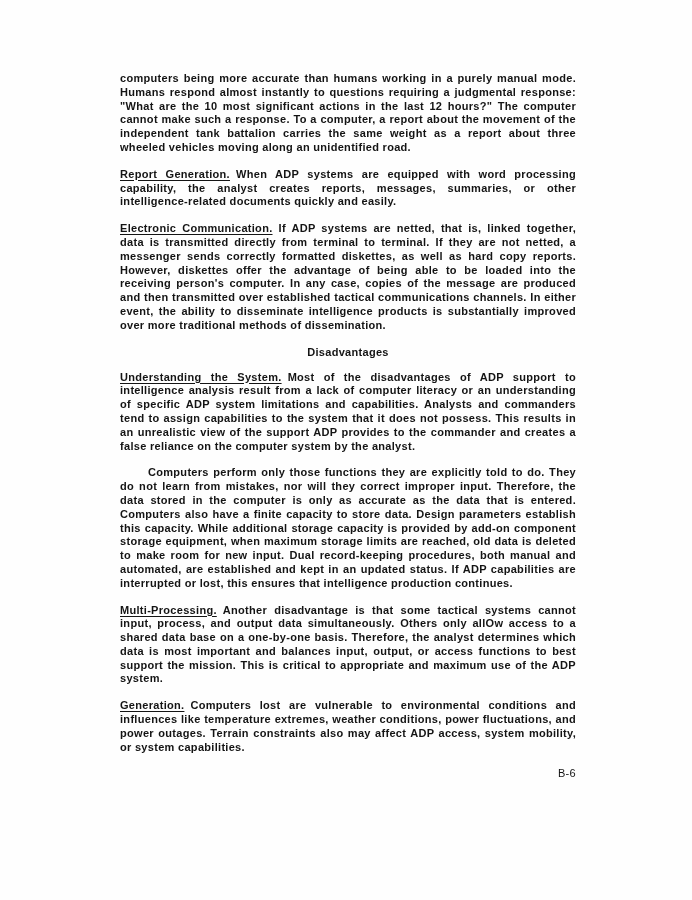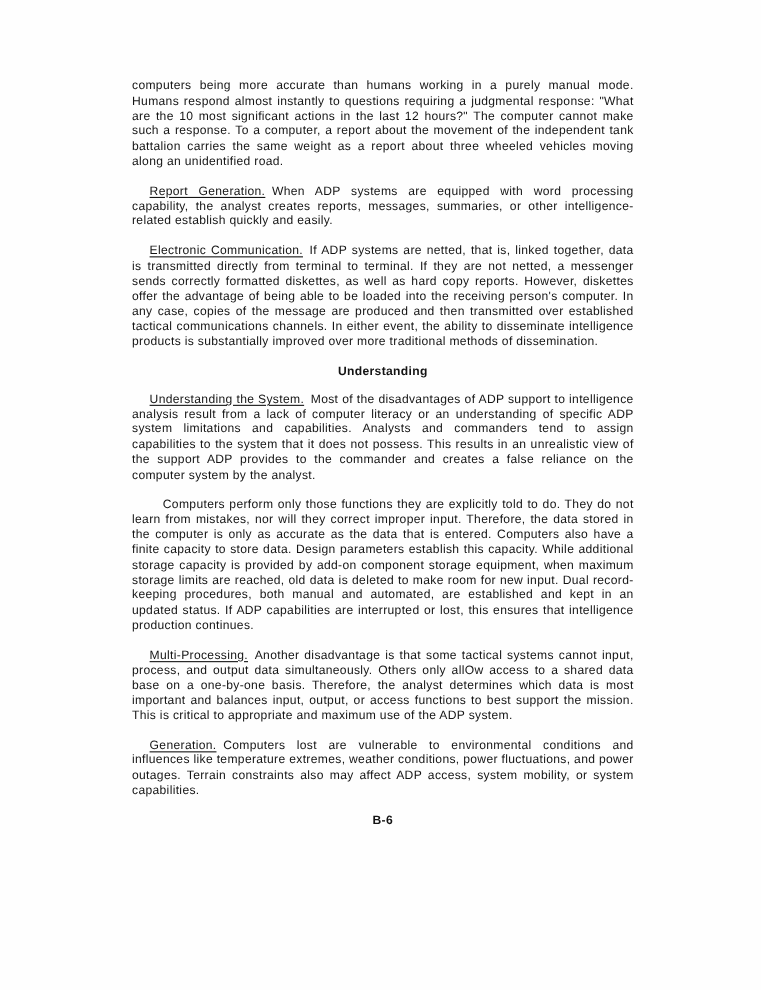--- a/index.html
+++ b/index.html
@@ -19,62 +19,61 @@
   }
   .content {
     position: absolute;
     left: 120px;
     top: 72px;
     width: 456px;
   }
   .para {
     margin: 0 0 13px 0;
     font-size: 11px;
-    font-weight: 400;
+    font-weight: 700;
     line-height: 13.8px;
     letter-spacing: 0.3px;
     text-align: justify;
   }
   .para.indent-first {
     text-indent: 28px;
   }
   .hd {
     text-decoration: underline;
     text-underline-offset: 2px;
     margin-right: 0.55em;
-    margin-left: 16px;
   }
   .center-head {
     margin: 0 0 13px 0;
     font-size: 11px;
     font-weight: 700;
     letter-spacing: 0.3px;
     text-align: center;
   }
   .page-number {
     margin-top: 1px;
     font-size: 11px;
-    font-weight: 700;
+    font-weight: 400;
     letter-spacing: 0.3px;
-    text-align: center;
+    text-align: right;
   }
 </style>
 </head>
 <body>
 
 <div class="page">
   <div class="content">
 
     <p class="para"><span>computers being more accurate than humans working in a purely manual mode. Humans respond almost instantly to questions requiring a judgmental response: "What are the 10 most significant actions in the last 12 hours?" The computer cannot make such a response. To a computer, a report about the movement of the independent tank battalion carries the same weight as a report about three wheeled vehicles moving along an unidentified road.</span></p>
 
-    <p class="para"><span class="hd">Report Generation.</span><span>When ADP systems are equipped with word processing capability, the analyst creates reports, messages, summaries, or other intelligence-related establish quickly and easily.</span></p>
+    <p class="para"><span class="hd">Report Generation.</span><span>When ADP systems are equipped with word processing capability, the analyst creates reports, messages, summaries, or other intelligence-related documents quickly and easily.</span></p>
 
     <p class="para"><span class="hd">Electronic Communication.</span><span>If ADP systems are netted, that is, linked together, data is transmitted directly from terminal to terminal. If they are not netted, a messenger sends correctly formatted diskettes, as well as hard copy reports. However, diskettes offer the advantage of being able to be loaded into the receiving person's computer. In any case, copies of the message are produced and then transmitted over established tactical communications channels. In either event, the ability to disseminate intelligence products is substantially improved over more traditional methods of dissemination.</span></p>
 
-    <div class="center-head">Understanding</div>
+    <div class="center-head">Disadvantages</div>
 
     <p class="para"><span class="hd">Understanding the System.</span><span>Most of the disadvantages of ADP support to intelligence analysis result from a lack of computer literacy or an understanding of specific ADP system limitations and capabilities. Analysts and commanders tend to assign capabilities to the system that it does not possess. This results in an unrealistic view of the support ADP provides to the commander and creates a false reliance on the computer system by the analyst.</span></p>
 
     <p class="para indent-first"><span>Computers perform only those functions they are explicitly told to do. They do not learn from mistakes, nor will they correct improper input. Therefore, the data stored in the computer is only as accurate as the data that is entered. Computers also have a finite capacity to store data. Design parameters establish this capacity. While additional storage capacity is provided by add-on component storage equipment, when maximum storage limits are reached, old data is deleted to make room for new input. Dual record-keeping procedures, both manual and automated, are established and kept in an updated status. If ADP capabilities are interrupted or lost, this ensures that intelligence production continues.</span></p>
 
     <p class="para"><span class="hd">Multi-Processing.</span><span>Another disadvantage is that some tactical systems cannot input, process, and output data simultaneously. Others only allOw access to a shared data base on a one-by-one basis. Therefore, the analyst determines which data is most important and balances input, output, or access functions to best support the mission. This is critical to appropriate and maximum use of the ADP system.</span></p>
 
     <p class="para"><span class="hd">Generation.</span><span>Computers lost are vulnerable to environmental conditions and influences like temperature extremes, weather conditions, power fluctuations, and power outages. Terrain constraints also may affect ADP access, system mobility, or system capabilities.</span></p>
 
     <div class="page-number">B-6</div>

